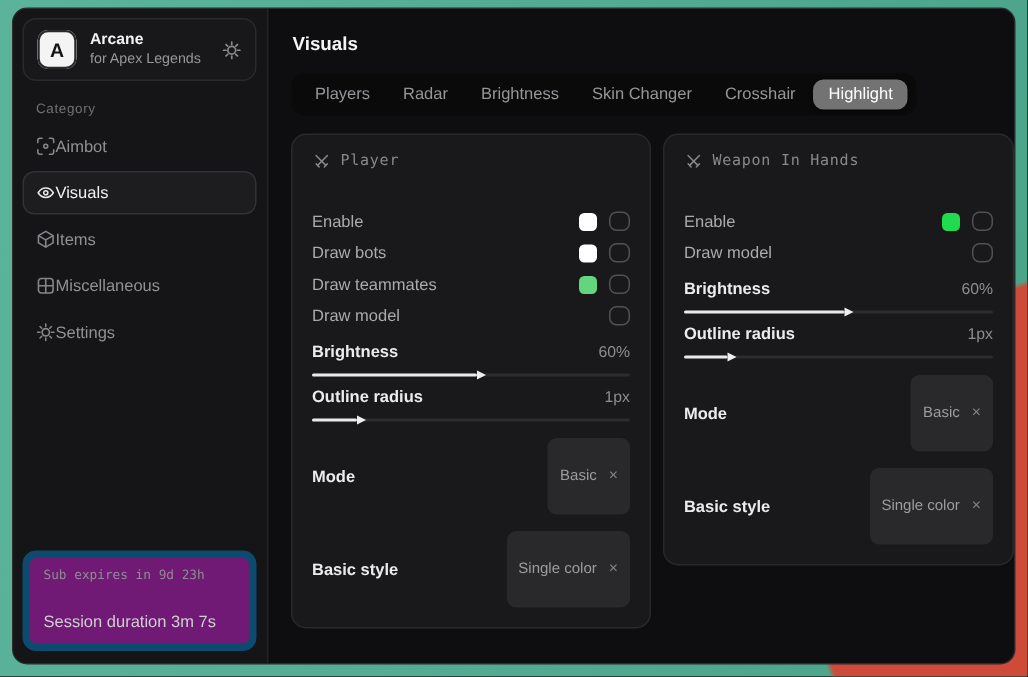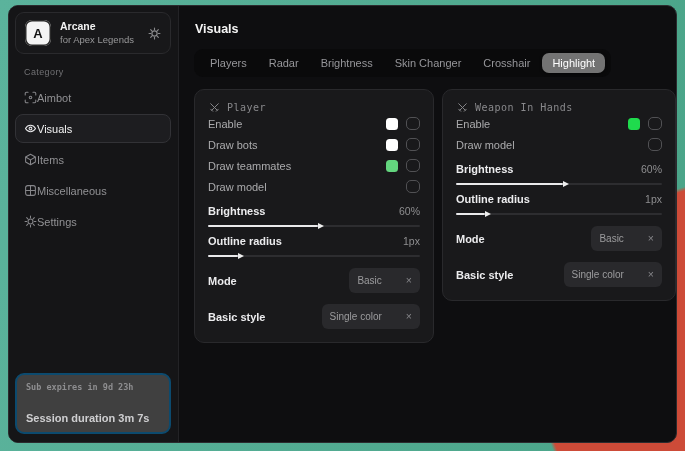--- a/index.html
+++ b/index.html
@@ -24,56 +24,56 @@
   .brand-title{color:#f2f2f2;font-size:10.5px;font-weight:bold;}
   .brand-sub{color:#98989a;font-size:9.5px;margin-top:1px;white-space:nowrap;}
   .brand-gear{margin-left:auto;color:#8a8a8c;display:flex;flex:none;}
   .category{margin:13px 0 5px 15px;font-size:9px;color:#707073;letter-spacing:.4px;}
   .nav{display:flex;flex-direction:column;}
   .nav-item{height:27px;margin:1px 7px 1px 6px;padding:0 8px;border:1px solid transparent;
     display:flex;align-items:center;gap:0;border-radius:8px;color:#919194;font-size:11px;cursor:pointer;}
   .nav-item .nicon{color:#86868a;display:flex;flex:none;}
   .nav-item.selected{background:#1d1d20;border-color:#323236;color:#f2f2f2;}
   .nav-item.selected .nicon{color:#e8e8ea;}
-  .side-footer{margin-top:auto;margin:auto 7px 8px 6px;border:2px solid #0c4a6e;background:#404040;
-    border-radius:9px;padding:7px 9px 8px;font-weight:bold;}
+  .side-footer{margin-top:auto;margin:auto 7px 8px 6px;border:5px solid #0c4a6e;background:#701a75;
+    border-radius:9px;padding:7px 9px 8px;}
   .expiry{font-family:"DejaVu Sans Mono",monospace;font-size:8.5px;color:#8e8e90;white-space:nowrap;}
   .session{font-size:11px;color:#cfcfd1;margin-top:20px;}
   
   .main{flex:1;display:flex;flex-direction:column;min-width:0;}
   .main-title{margin:16px 0 0 16px;font-size:12.5px;font-weight:bold;color:#f5f5f5;}
   .tabbar{margin:13px 0 0 15px;align-self:flex-start;display:flex;align-items:center;gap:2px;
     background:#0a0a0b;border-radius:9px;padding:4px 6px;}
   .tab{padding:4px 10px;font-size:11px;color:#96969a;border-radius:7px;cursor:pointer;white-space:nowrap;}
   .tab.selected{background:#737373;color:#ffffff;box-shadow:0 1px 3px rgba(0,0,0,.5);}
   .panels{display:flex;align-items:flex-start;gap:8px;margin:12px 0 0 15px;}
   .panel{background:#19191b;border:1px solid #29292c;border-radius:10px;
     padding:10px 13px 13px;box-sizing:border-box;}
   .panel.p0{width:242px;}
   .panel.p1{width:236px;}
   .panel-head{display:flex;align-items:center;gap:7px;color:#89898c;
-    font-family:"DejaVu Sans Mono",monospace;font-size:10px;letter-spacing:.5px;margin:2px 0 0 1px;}
+    font-family:"DejaVu Sans Mono",monospace;font-size:10px;letter-spacing:.5px;margin:2px 0 24px 1px;}
   .panel-head svg{flex:none;}
   .row{height:21px;display:flex;align-items:center;}
   .rlabel{font-size:11px;color:#ababad;}
   .controls{margin-left:auto;display:flex;align-items:center;gap:8px;}
   .swatch{width:12px;height:12px;border-radius:3.5px;display:inline-block;cursor:pointer;}
   .checkbox{width:14px;height:13px;border:1.5px solid #515154;border-radius:5px;
     display:inline-block;cursor:pointer;box-sizing:border-box;}
   .sliderblock{margin-top:8px;}
   .slabel-row{display:flex;align-items:baseline;}
   .slabel{font-size:11px;font-weight:bold;color:#ececee;}
   .svalue{margin-left:auto;font-size:10.5px;color:#8e8e90;}
   .track{position:relative;margin-top:8px;height:2px;background:#2d2d30;border-radius:1px;cursor:pointer;}
   .fill{position:relative;height:2px;background:#e9e9eb;border-radius:1px;}
   .thumb{position:absolute;right:-6px;top:50%;transform:translateY(-50%);width:0;height:0;
     border-left:6px solid #efefef;border-top:3.5px solid transparent;border-bottom:3.5px solid transparent;}
   .selrow{margin-top:11px;display:flex;align-items:center;min-height:21px;}
-  .tag{margin-left:auto;display:flex;align-items:center;gap:24px;background:#29292c;
-    border-radius:6px;padding:7px 8px;cursor:pointer;}
+  .tag{margin-left:auto;display:flex;align-items:center;gap:8px;background:#29292c;
+    border-radius:6px;padding:20px 8px;cursor:pointer;}
   .tag-text{font-size:10px;color:#9c9c9e;}
   .tag-x{font-size:10.5px;color:#86868a;line-height:1;cursor:pointer;}
 </style>
 </head>
 <body>
 
 <div class="stage">
   <div class="app">
 
     <aside class="sidebar">

